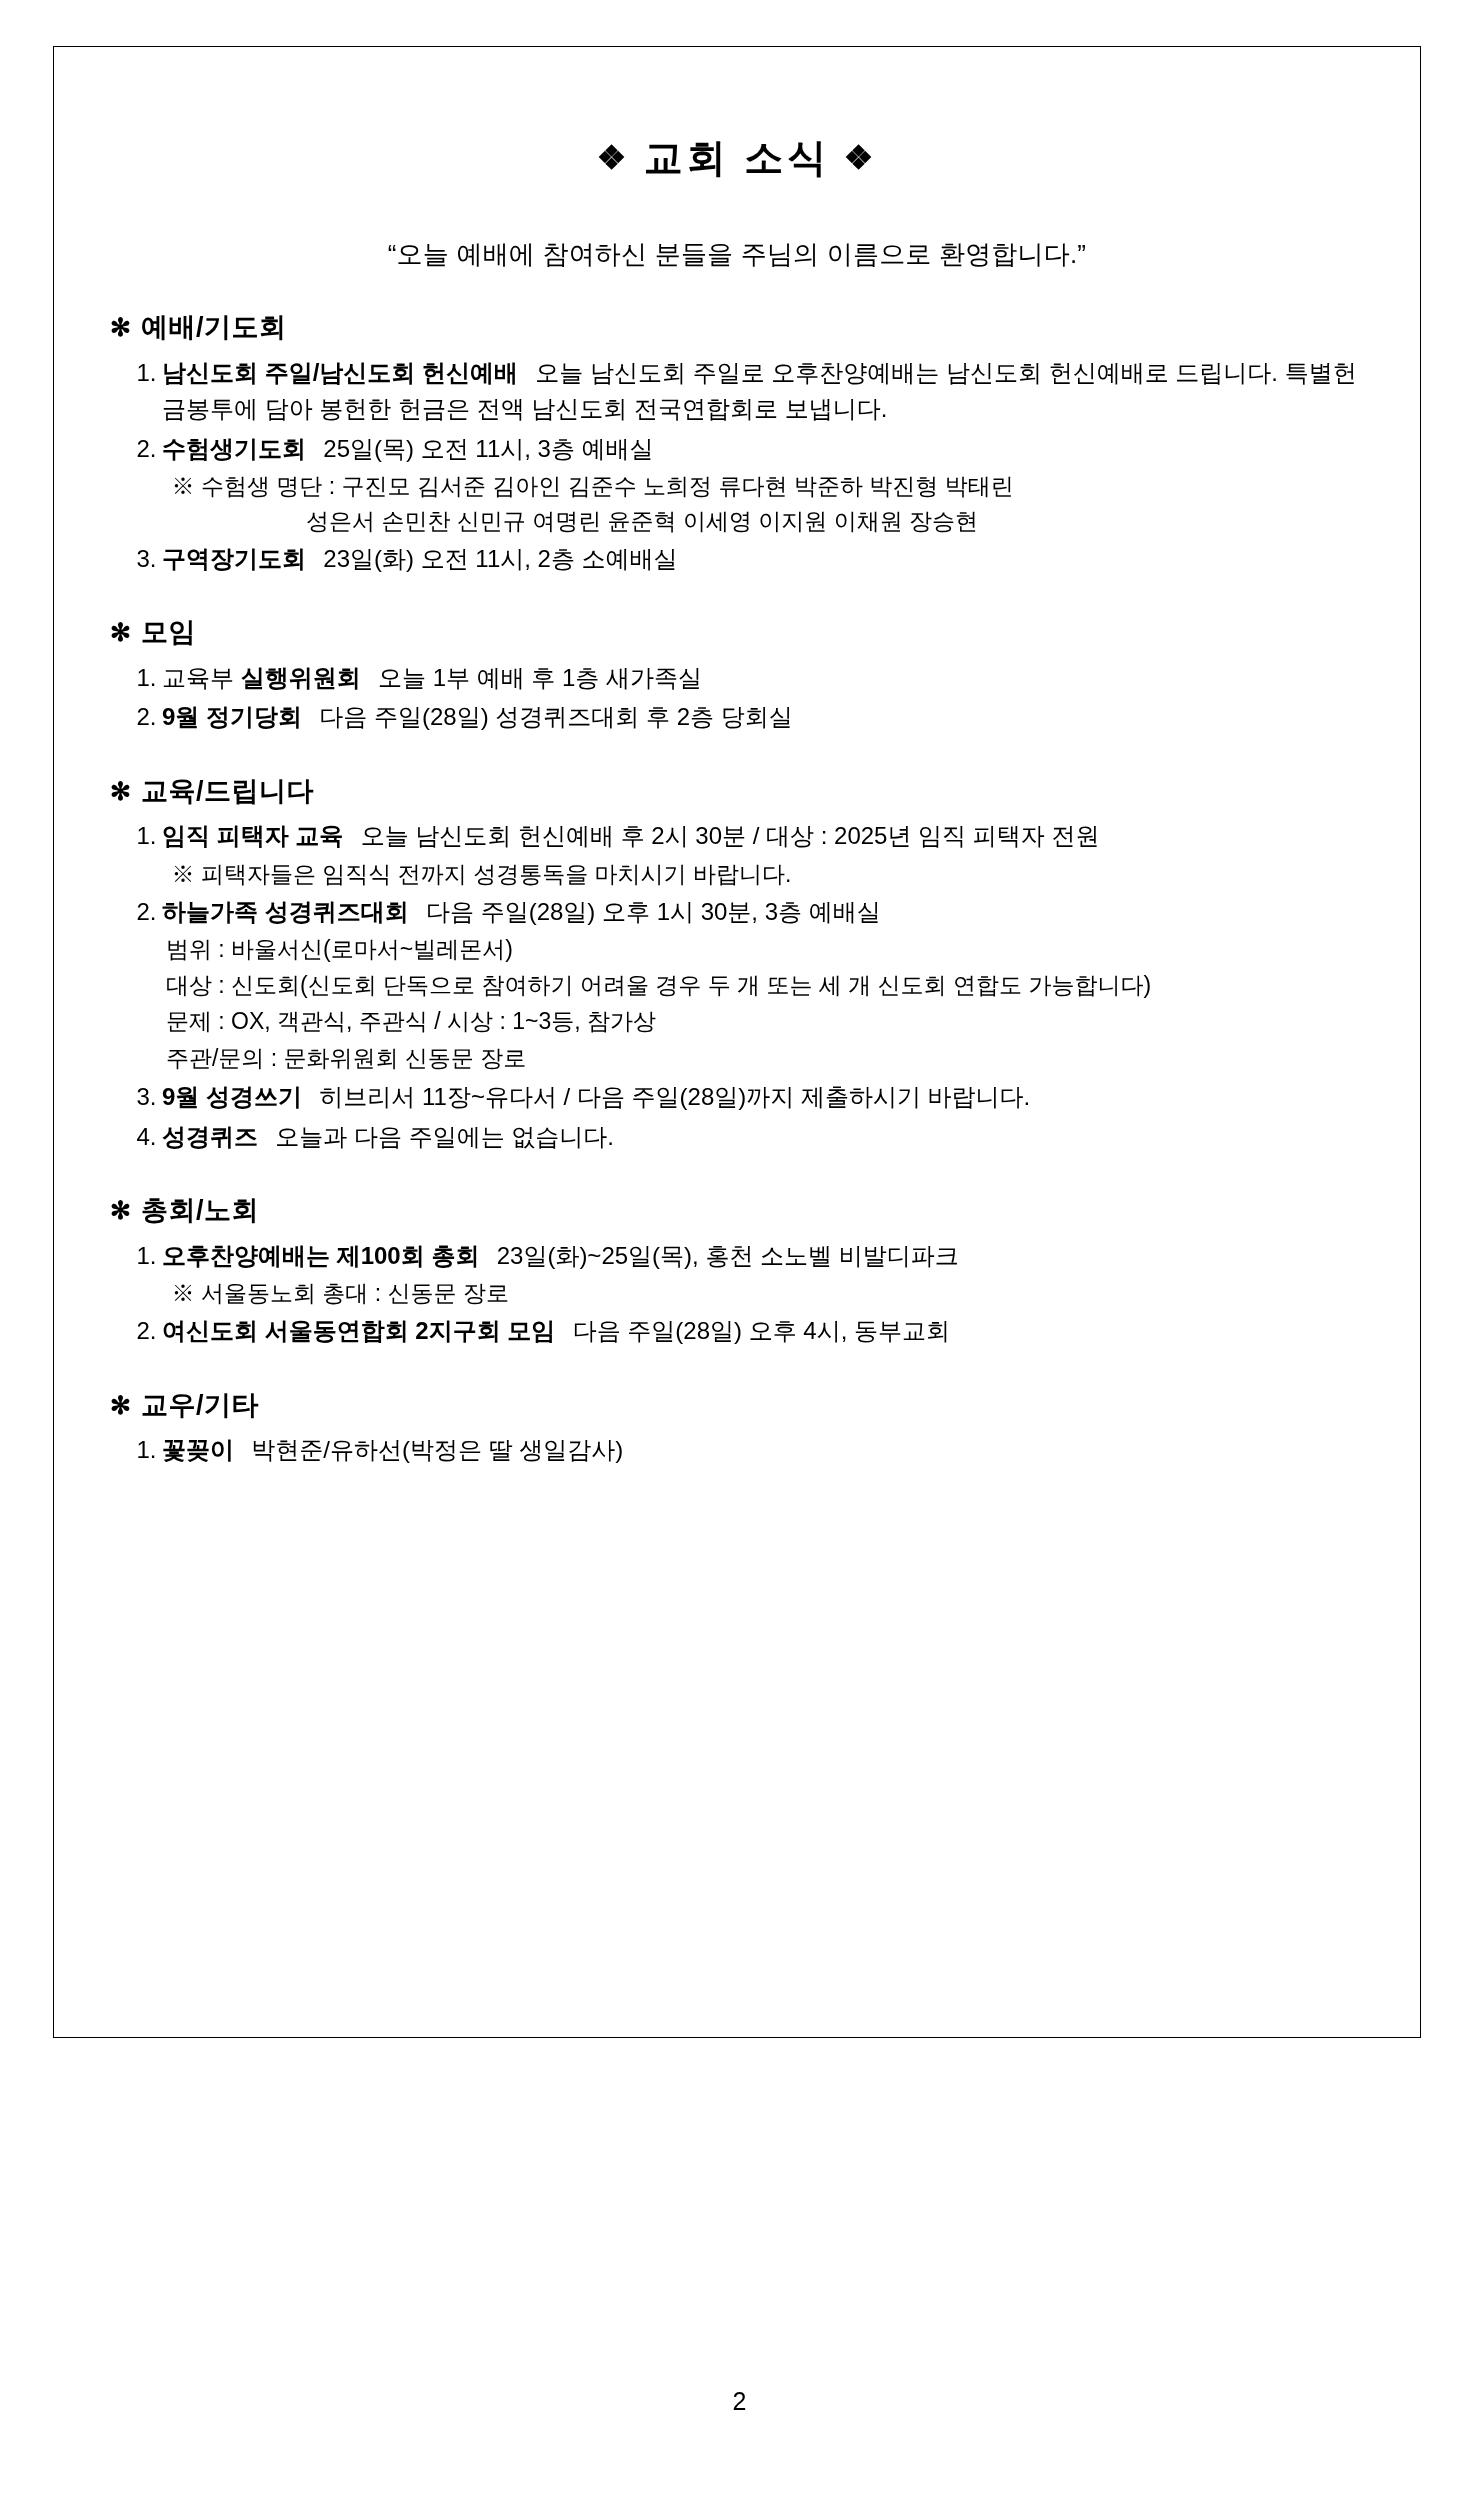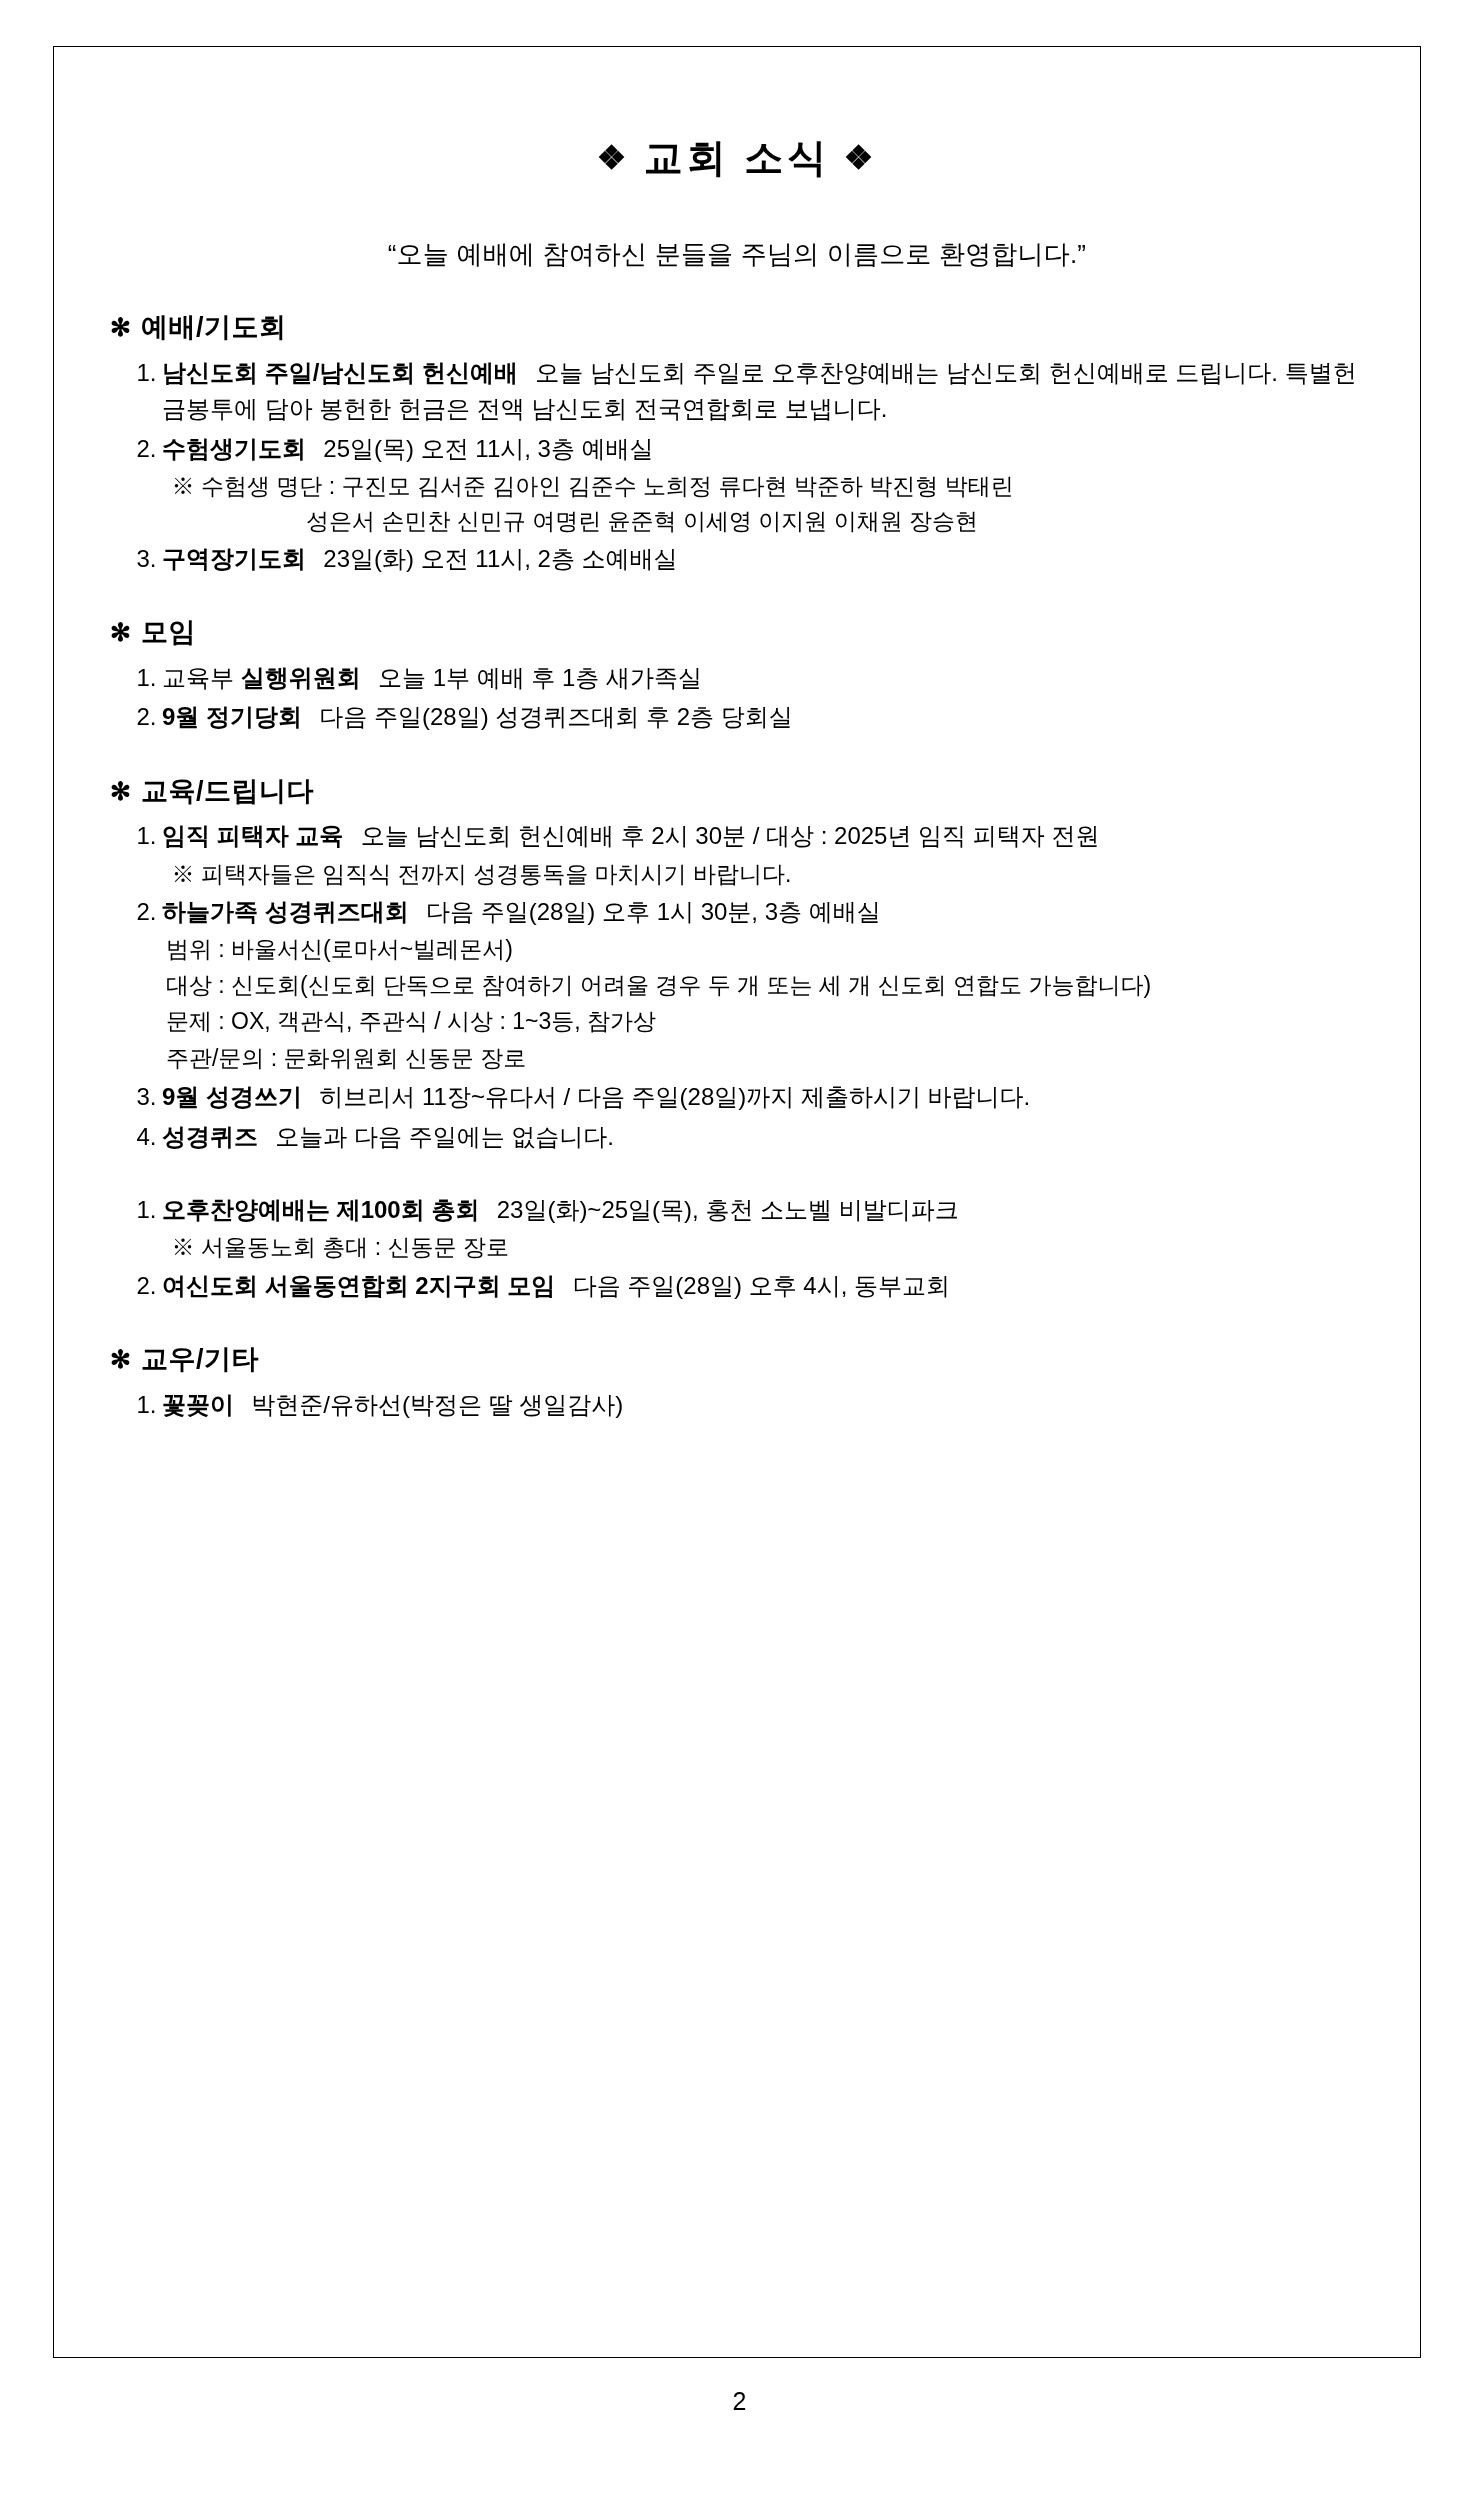--- a/index.html
+++ b/index.html
@@ -12,21 +12,21 @@
     height: 2500px;
     font-family: "Liberation Sans", sans-serif;
     color: #000000;
     position: relative;
   }
   .page {
     position: absolute;
     left: 53px;
     top: 46px;
     width: 1368px;
-    height: 2312px;
+    height: 1992px;
     border: 1.9px solid #000000;
     box-sizing: border-box;
     padding: 67px 56px 40px 56px;
   }
   .title {
     text-align: center;
     font-size: 39px;
     font-weight: bold;
     letter-spacing: 3.9px;
     margin: 17.3px 0 0 0;
@@ -185,20 +185,23 @@
         <span class="bold">9월 성경쓰기</span><span class="gap-s"></span><span>히브리서 11장~유다서 / 다음 주일(28일)까지 제출하시기 바랍니다.</span>
       </li>
       <li>
         <span class="num">4.</span>
         <span class="bold">성경퀴즈</span><span class="gap-s"></span><span>오늘과 다음 주일에는 없습니다.</span>
       </li>
     </ol>
   </div>
 
   <div class="section">
+    <div class="section-head">
+      <span class="star">✻</span><span>총회/노회</span>
+    </div>
     <ol class="items">
       <li>
         <span class="num">1.</span>
         <span class="bold">오후찬양예배는 제100회 총회</span><span class="gap-s"></span><span>23일(화)~25일(목), 홍천 소노벨 비발디파크</span>
         <div class="sub">
           <span>※</span>
           <span>서울동노회 총대 : 신동문 장로</span>
         </div>
       </li>
       <li>

